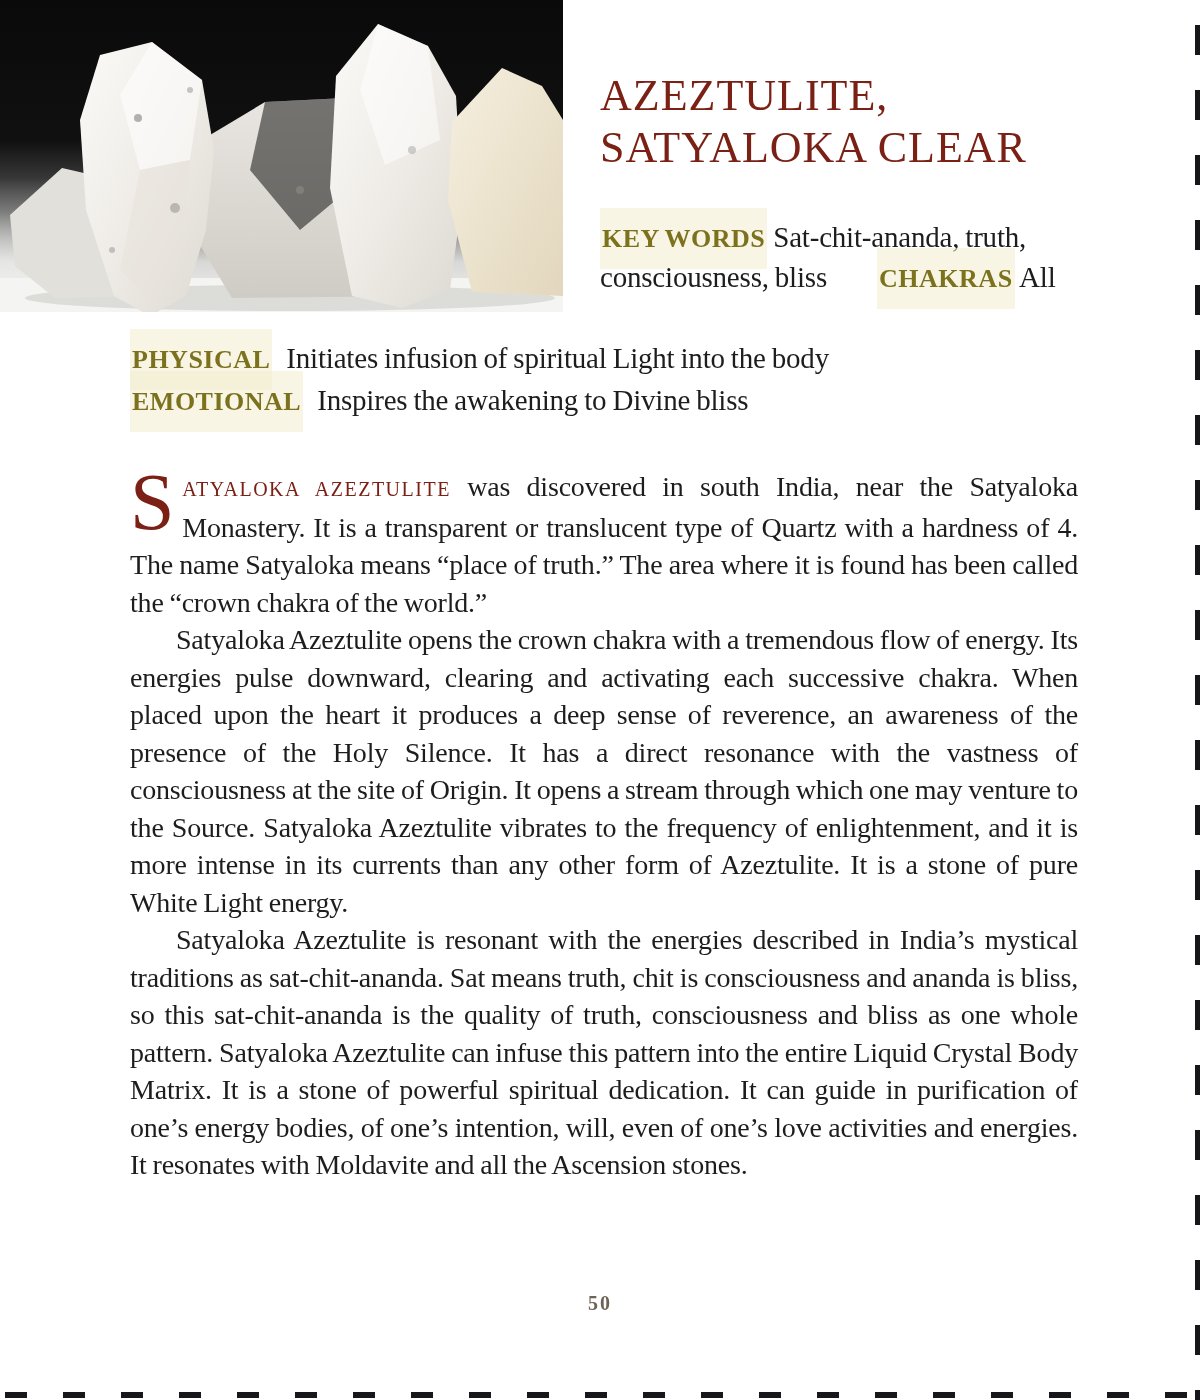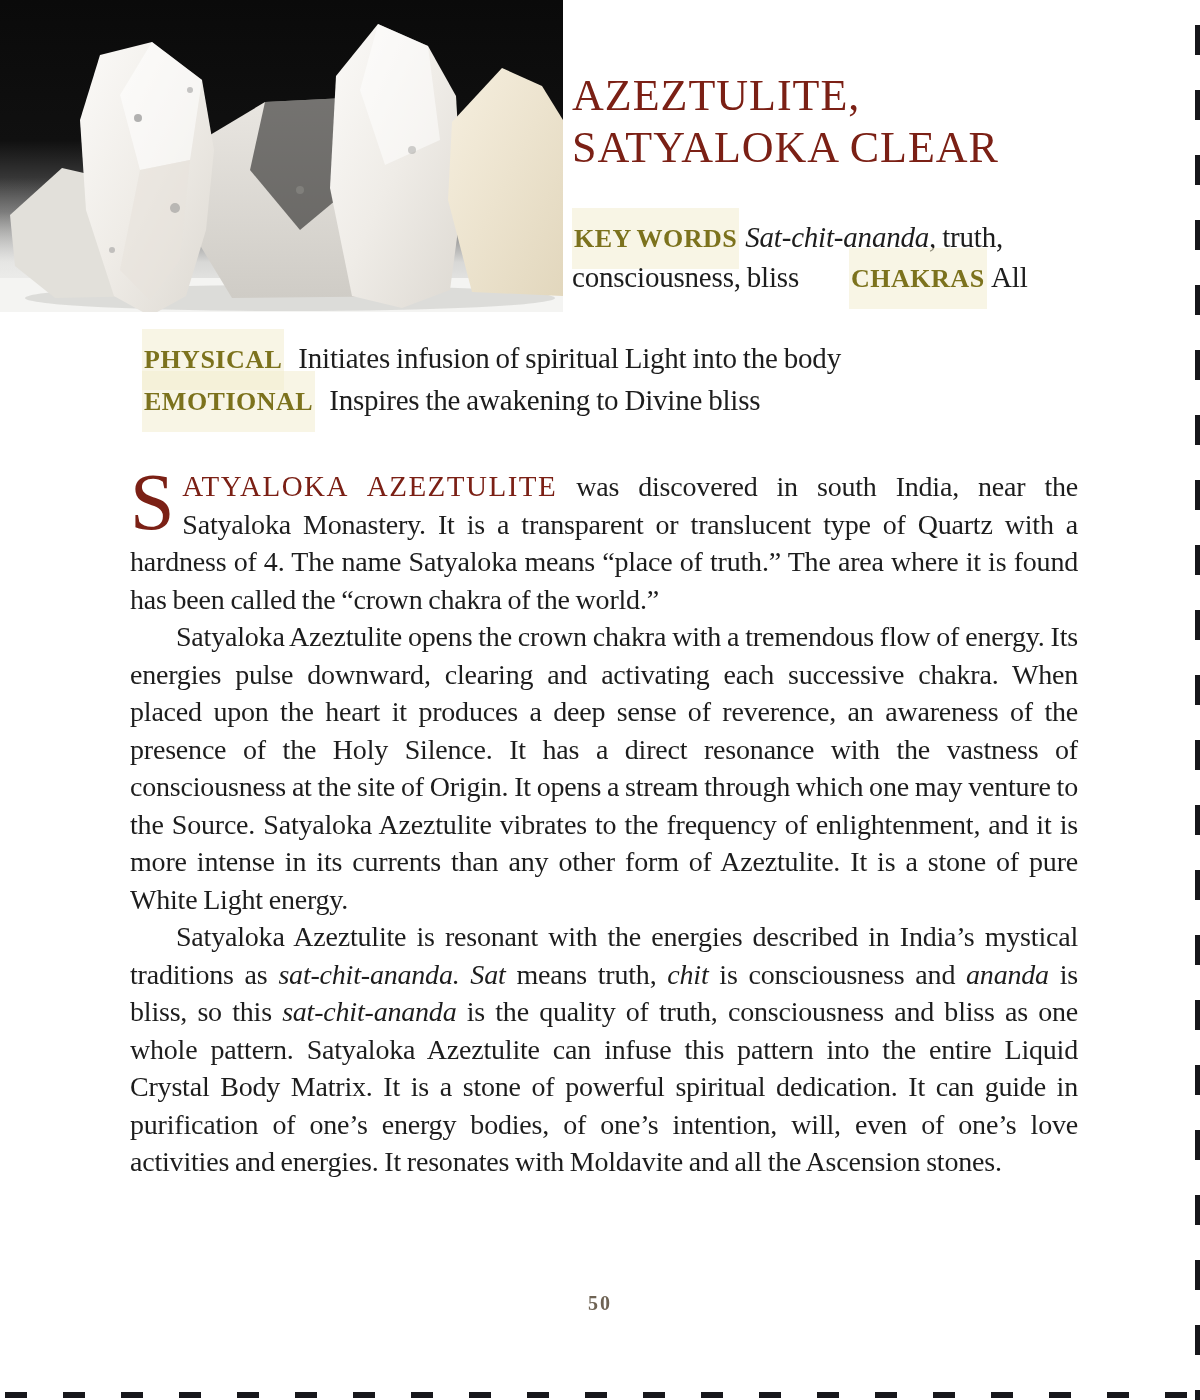--- a/index.html
+++ b/index.html
@@ -18,64 +18,64 @@
     font-family:"Liberation Serif","DejaVu Serif",serif;
     color:var(--body-text);
     overflow:hidden;
   }
   .photo{
     position:absolute;left:0;top:0;width:563px;height:312px;
     background:#0c0c0c;
   }
   .photo svg{display:block;width:100%;height:100%;}
   .right-col{
-    position:absolute;left:572px;top:70px;width:492px;
+    position:absolute;left:600px;top:70px;width:492px;
   }
   .title{
     font-size:44px;line-height:52px;font-weight:normal;
     color:var(--title-red);letter-spacing:1px;
   }
   .keywords{
     margin-top:44px;font-size:29px;line-height:38px;color:var(--body-text);
     word-spacing:-1px;letter-spacing:-0.2px;
   }
   .lbl{
     font-weight:bold;color:var(--label-olive);
     font-size:26px;letter-spacing:0.5px;
     background:var(--label-halo);padding:16px 2px;
   }
-  .kw-italic{font-style:italic;}
+  .kw-italic{}
   .chakras-lbl{margin-left:44px;}
   .attributes{
     position:absolute;left:130px;top:338px;width:950px;
   }
   .attr-row{
     font-size:29px;line-height:40px;word-spacing:-1px;letter-spacing:-0.2px;
     white-space:nowrap;
   }
-  .attr-row .lbl{margin-right:14px;margin-left:12px;}
+  .attr-row .lbl{margin-right:14px;}
   .body-text{
     position:absolute;left:130px;top:468px;width:948px;
     font-size:28px;line-height:37.5px;
     text-align:justify;
     word-spacing:-1px;letter-spacing:-0.2px;
   }
   .body-text p{margin:0;}
   .body-text p.indent{text-indent:46px;}
   .dropcap{
     float:left;
     font-size:80px;line-height:60px;
     padding:4px 8px 0 0;
     color:var(--title-red);
   }
   .lead-caps{
     color:var(--title-red);
-    font-size:29px;letter-spacing:1.5px;
+    font-size:20px;letter-spacing:1.5px;
   }
-  .it{font-style:italic;}
+  .it{}
   .page-number{
     position:absolute;left:0;top:1292px;width:1200px;
     text-align:center;font-size:20px;font-weight:bold;
     color:var(--page-number);letter-spacing:2px;
   }
   .right-edge-marks{
     position:absolute;right:0;top:0;width:5px;height:1400px;
     background:repeating-linear-gradient(to bottom,
       transparent 0 25px, var(--edge-mark) 25px 55px, transparent 55px 65px);
   }

